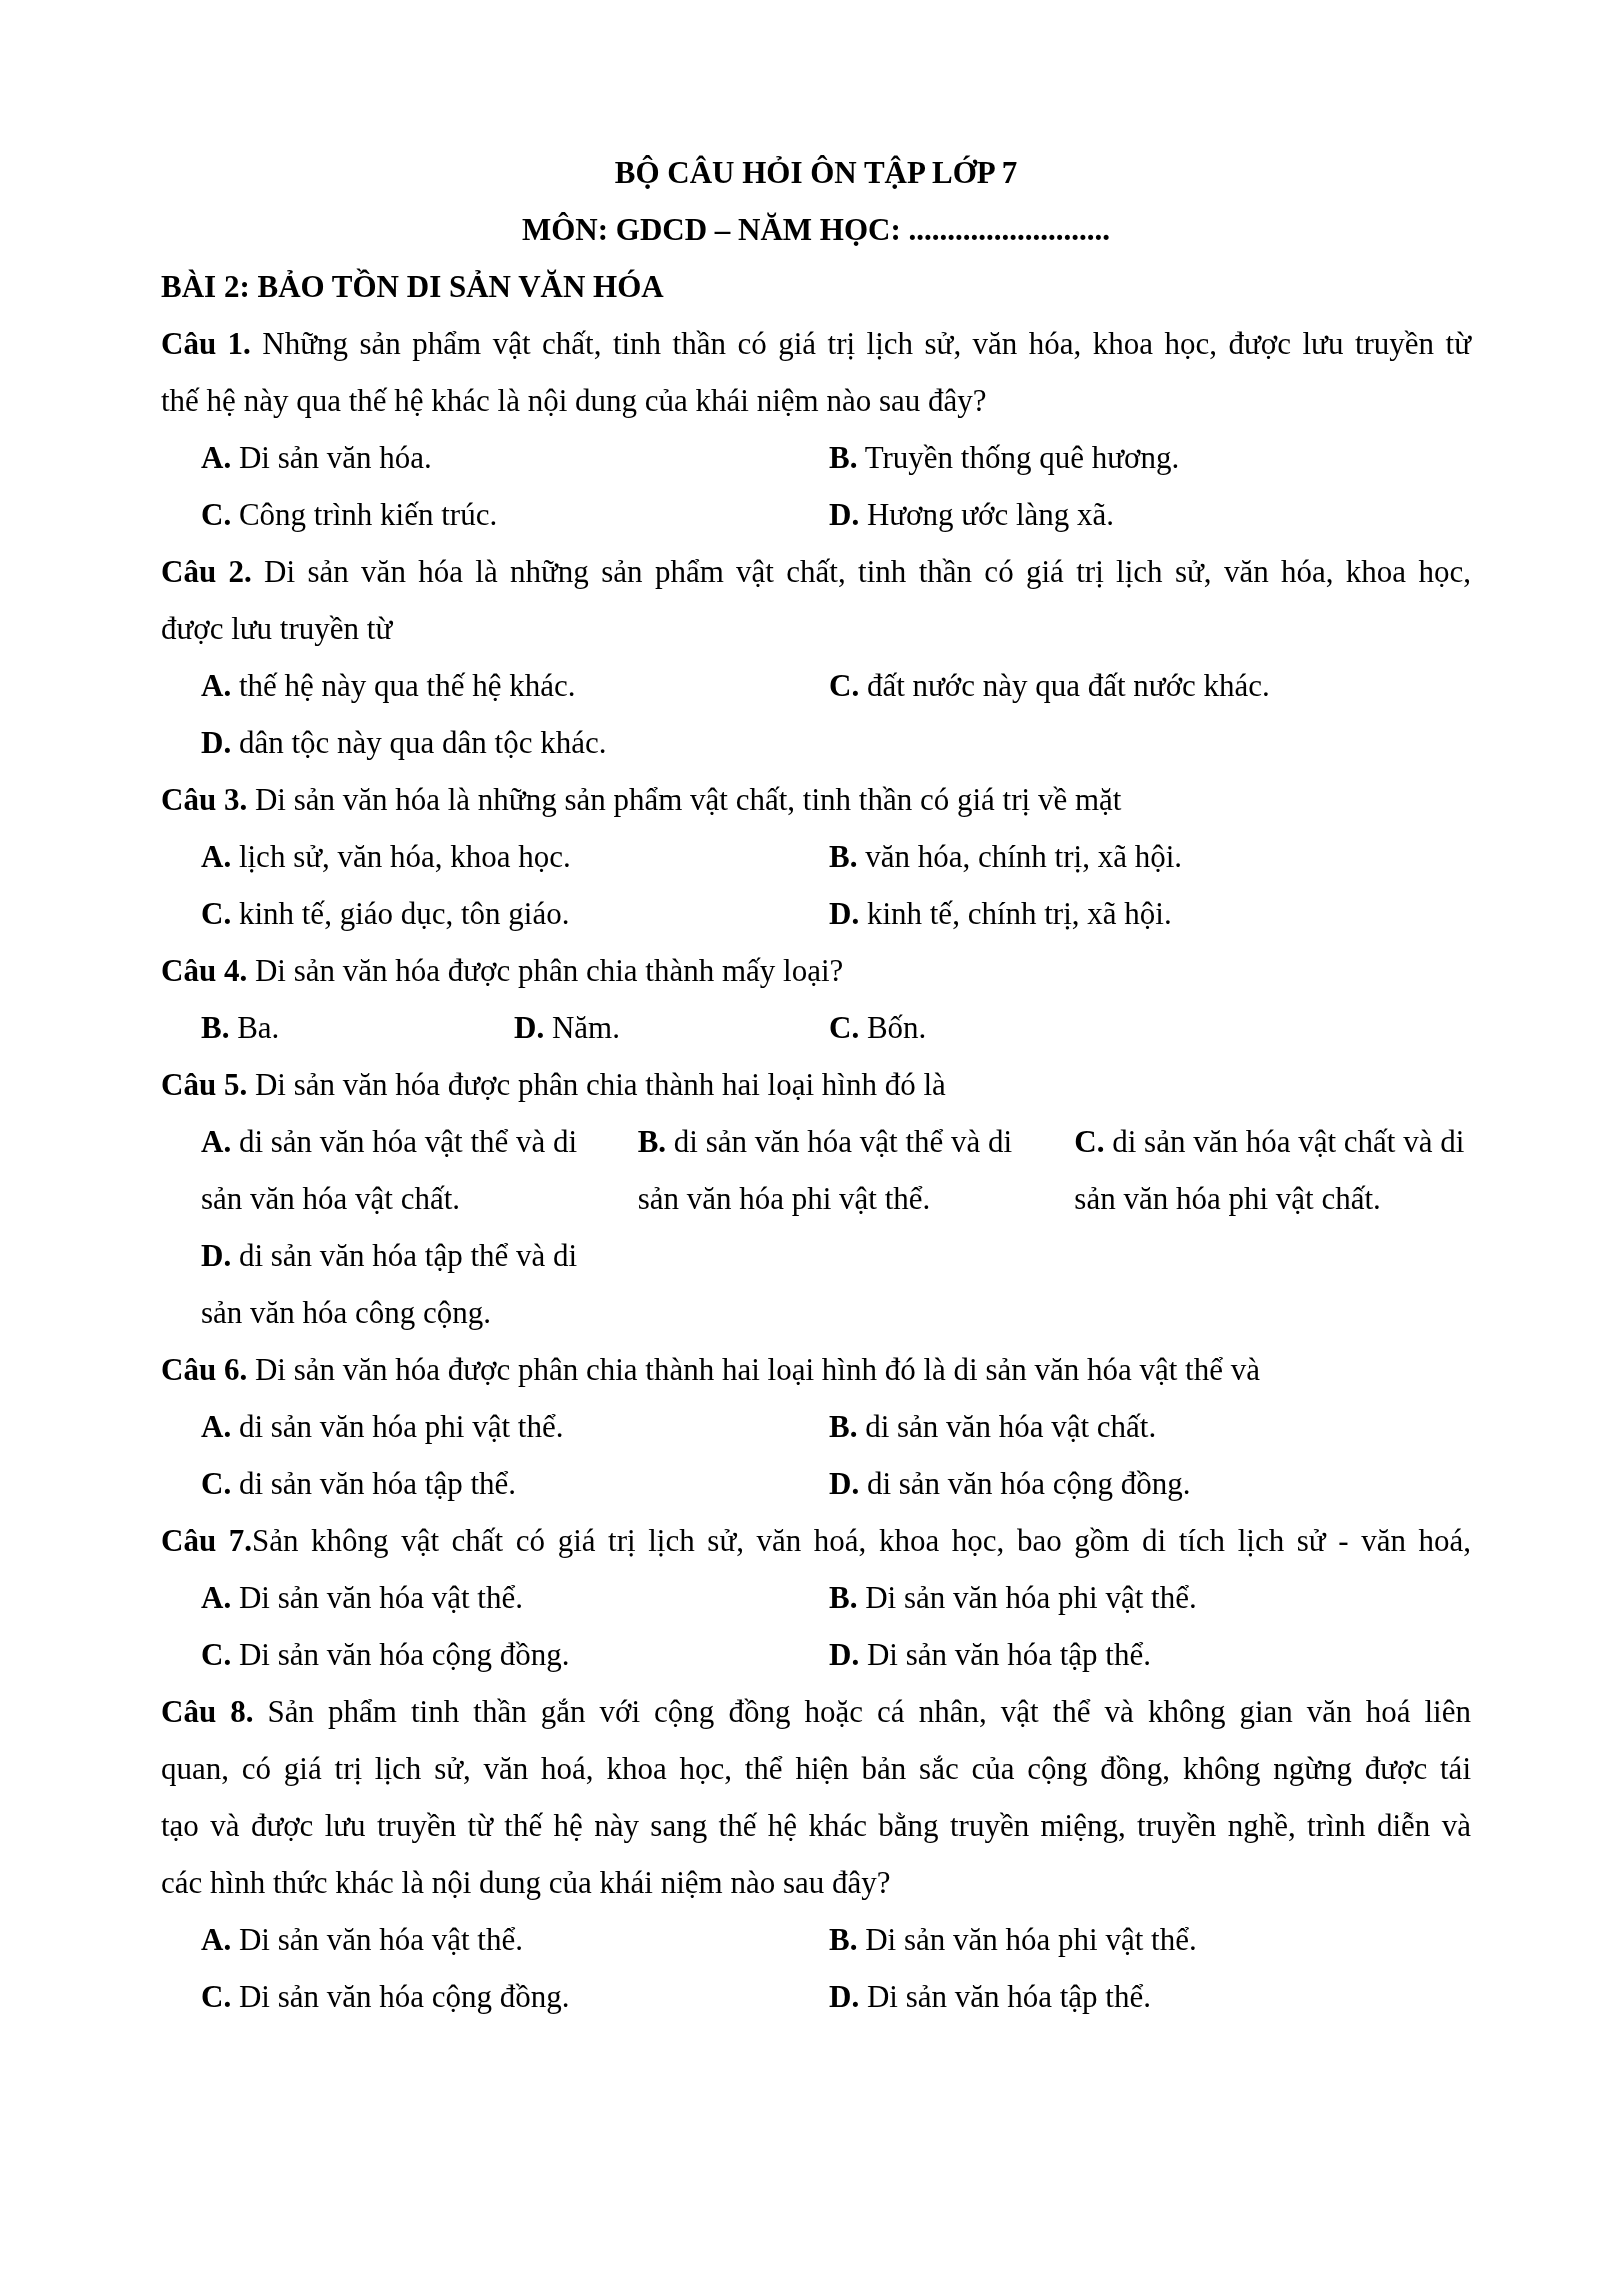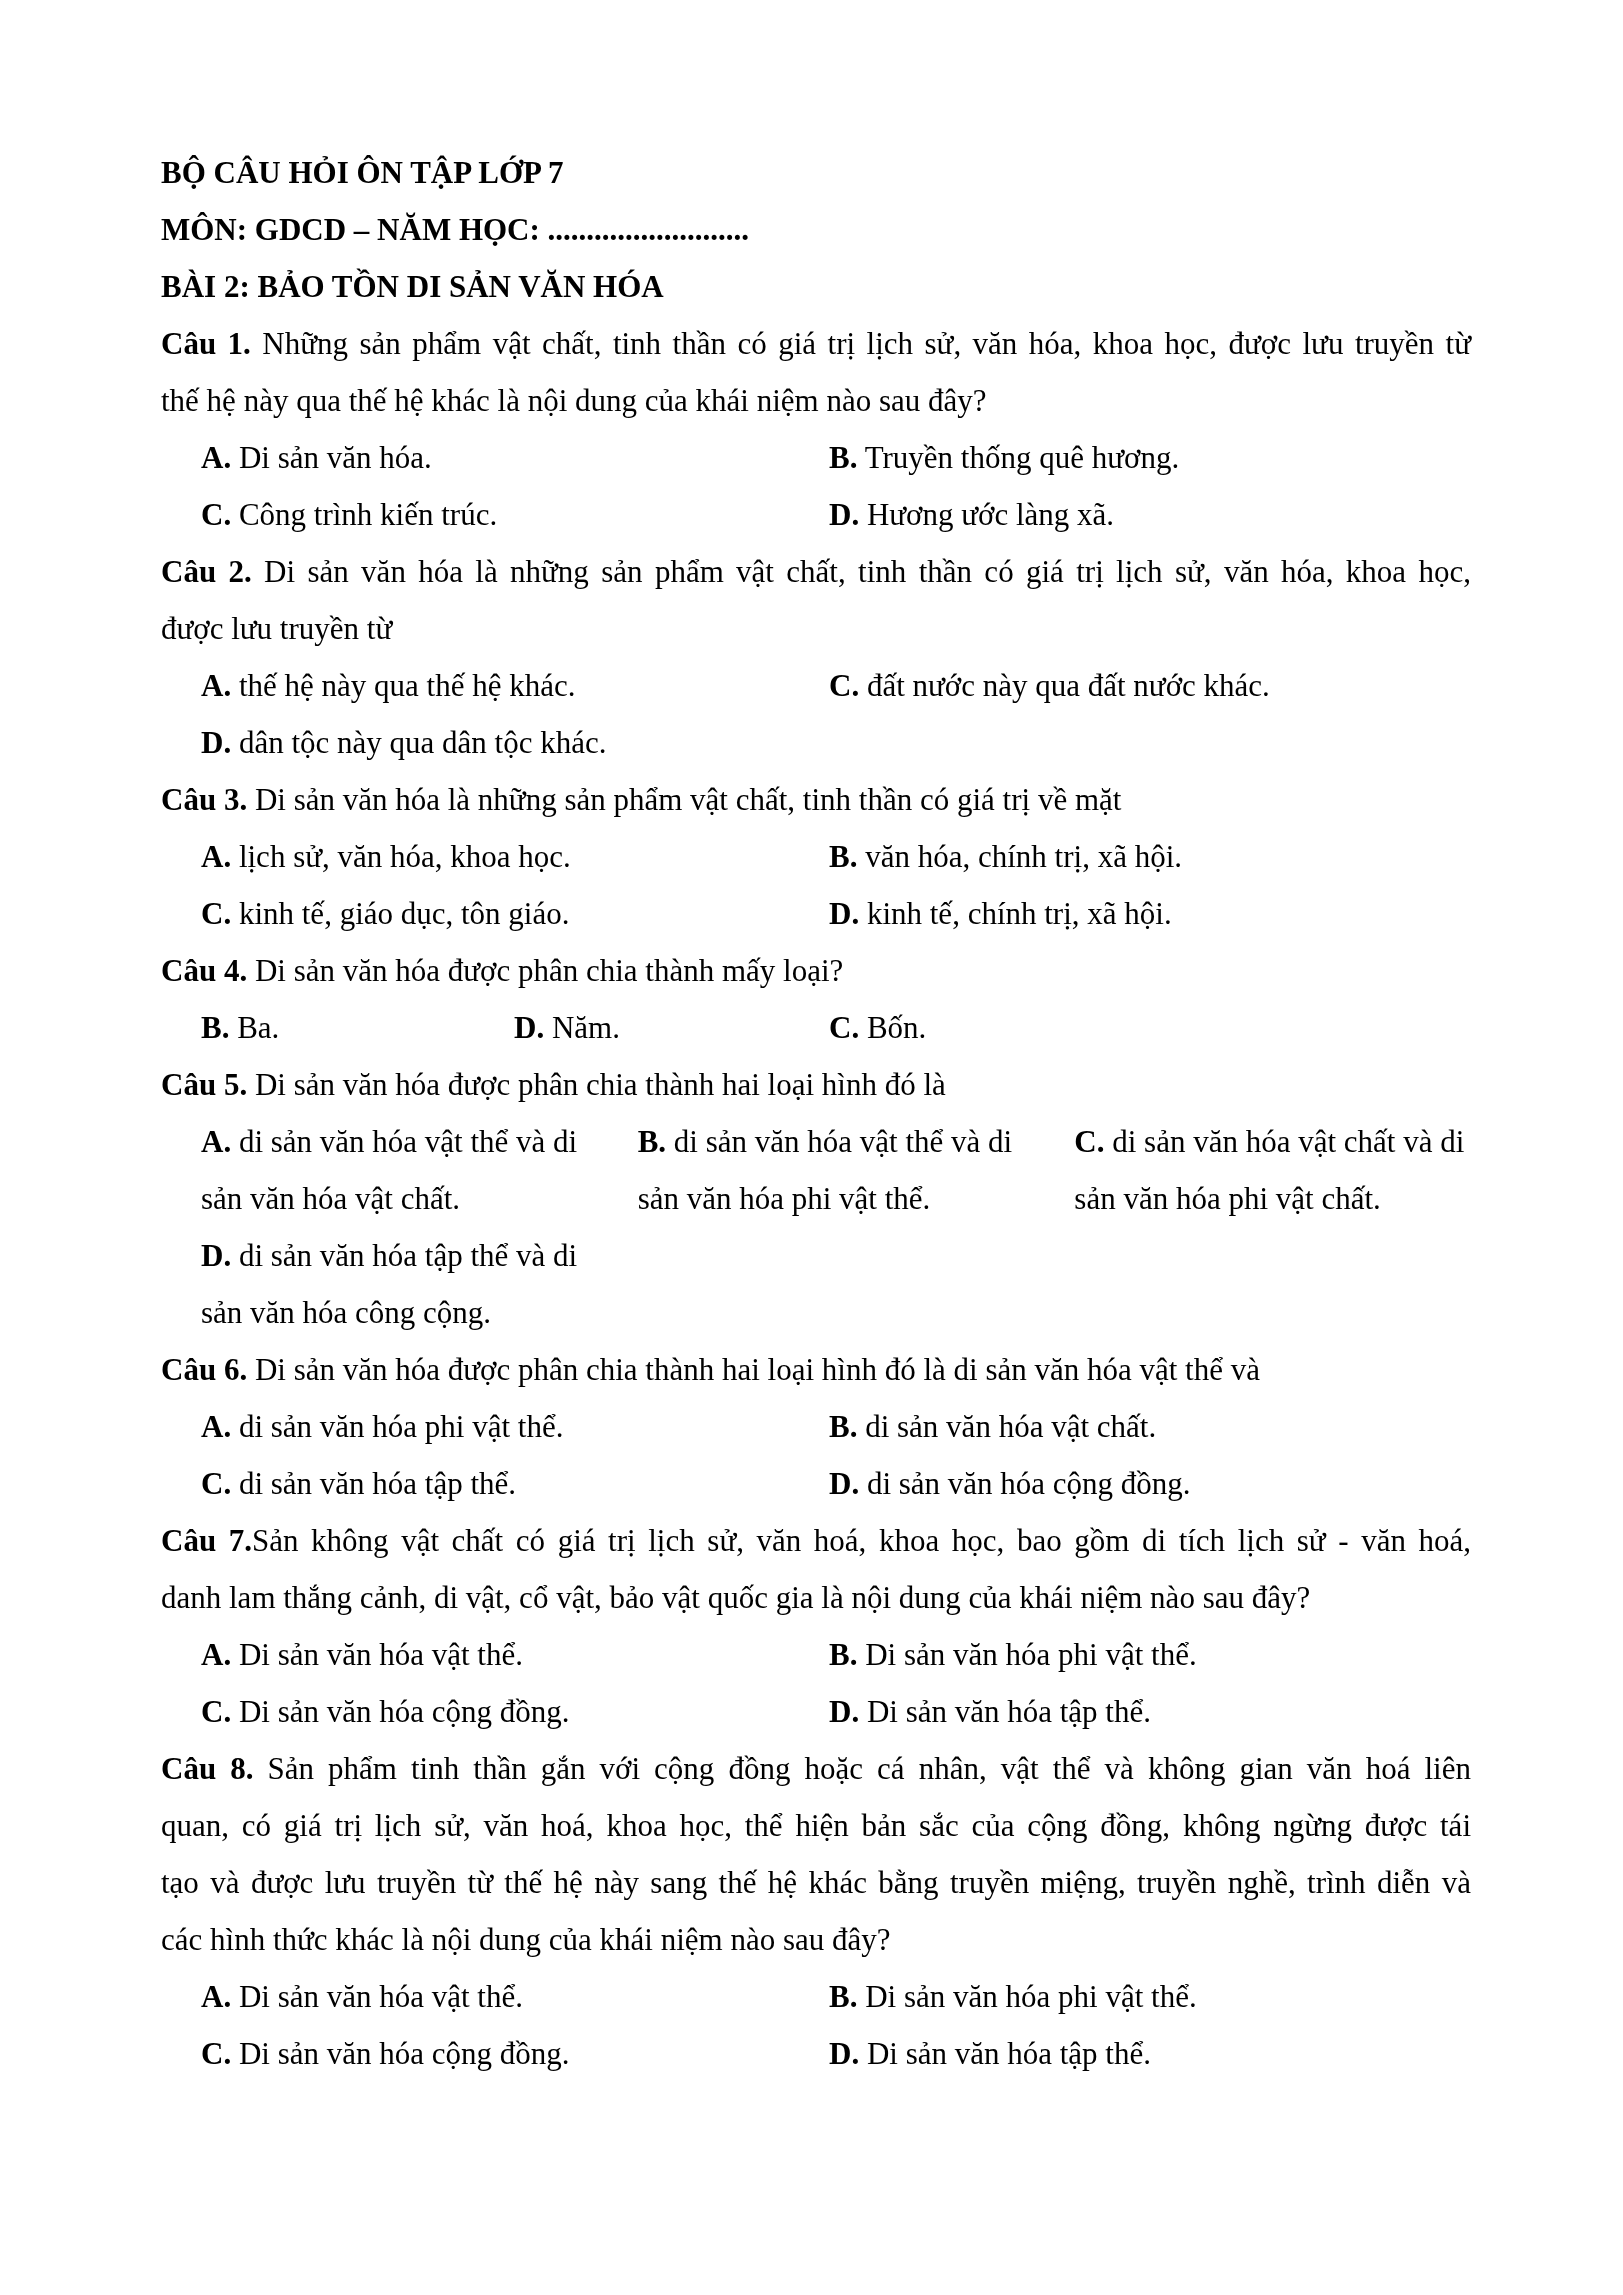--- a/index.html
+++ b/index.html
@@ -7,21 +7,21 @@
     width:1623px;height:2295px;
     background:#ffffff;color:#000000;
     position:relative;overflow:hidden;
     font-family:"Liberation Serif", serif;
   }
   .sheet{
     position:absolute;left:161px;top:144px;width:1310px;
     font-size:31px;line-height:57px;
   }
   .line{min-height:57px;}
-  .center{text-align:left;}
+  .center{text-align:center;}
   .bold{font-weight:bold;}
   
   .just{text-align:justify;text-align-last:justify;}
   .opts{display:grid;}
   .opts.two{grid-template-columns:628px 682px;}
   .opts.four{grid-template-columns:313px 315px 317px auto;}
   .opts.stack{grid-template-columns:1fr 1fr 1fr;}
   .opt{padding-left:40px;}
   b{font-weight:bold;}
 </style>
@@ -89,21 +89,20 @@
     <div class="opts two">
       <div class="opt line"><b>A.</b> <span>di sản văn hóa phi vật thể.</span></div>
       <div class="opt line"><b>B.</b> <span>di sản văn hóa vật chất.</span></div>
       <div class="opt line"><b>C.</b> <span>di sản văn hóa tập thể.</span></div>
       <div class="opt line"><b>D.</b> <span>di sản văn hóa cộng đồng.</span></div>
     </div>
   </div>
 
   <div>
     <div class="line just"><b>Câu 7.</b><span>Sản không vật chất có giá trị lịch sử, văn hoá, khoa học, bao gồm di tích lịch sử - văn hoá,</span></div>
-    <div class="line"><span>danh lam thắng cảnh, di vật, cổ vật, bảo vật quốc gia là nội dung của khái niệm nào sau đây?</span></div>
     <div class="opts two">
       <div class="opt line"><b>A.</b> <span>Di sản văn hóa vật thể.</span></div>
       <div class="opt line"><b>B.</b> <span>Di sản văn hóa phi vật thể.</span></div>
       <div class="opt line"><b>C.</b> <span>Di sản văn hóa cộng đồng.</span></div>
       <div class="opt line"><b>D.</b> <span>Di sản văn hóa tập thể.</span></div>
     </div>
   </div>
 
   <div>
     <div class="line just"><b>Câu 8.</b> <span>Sản phẩm tinh thần gắn với cộng đồng hoặc cá nhân, vật thể và không gian văn hoá liên</span></div>

